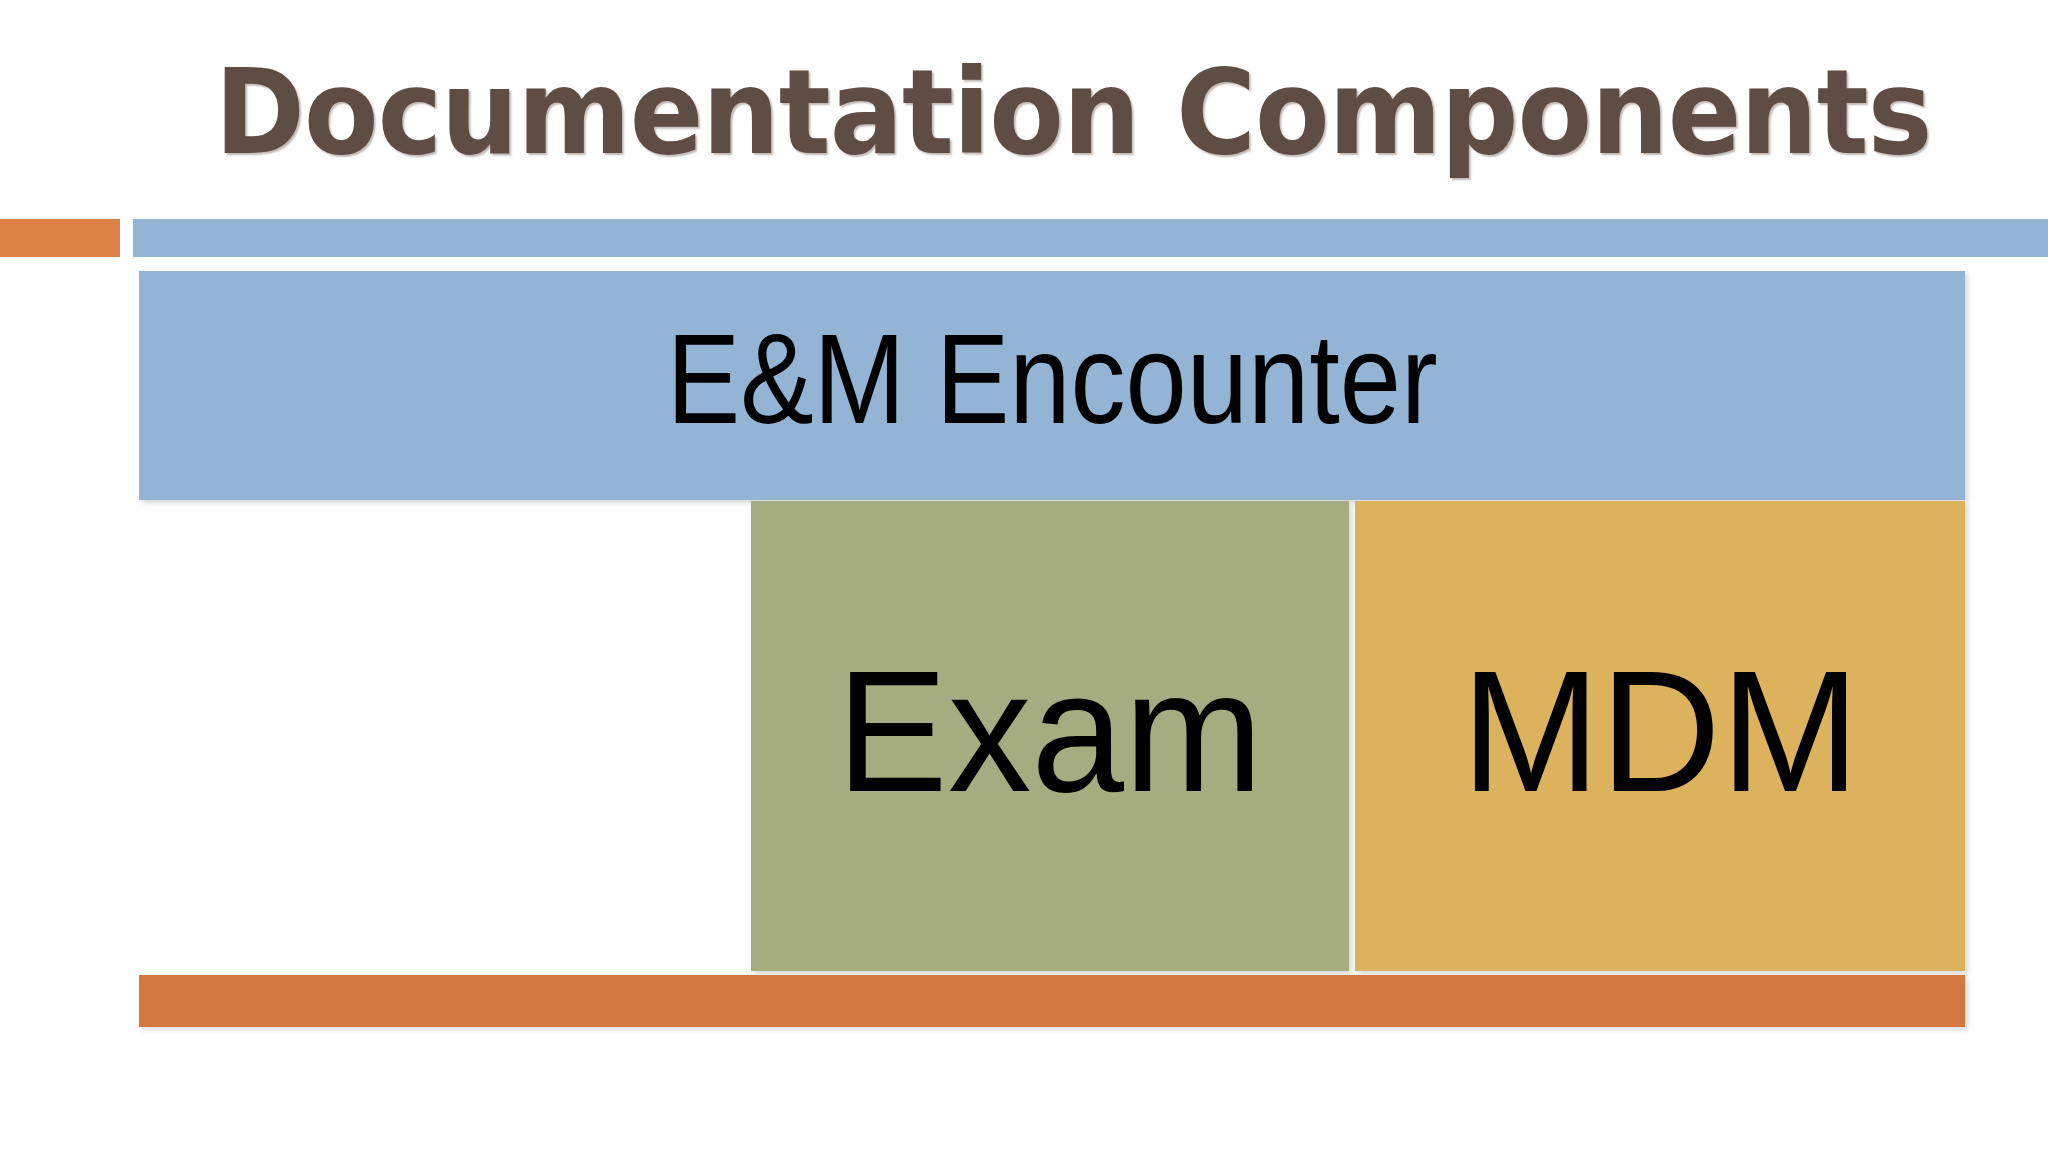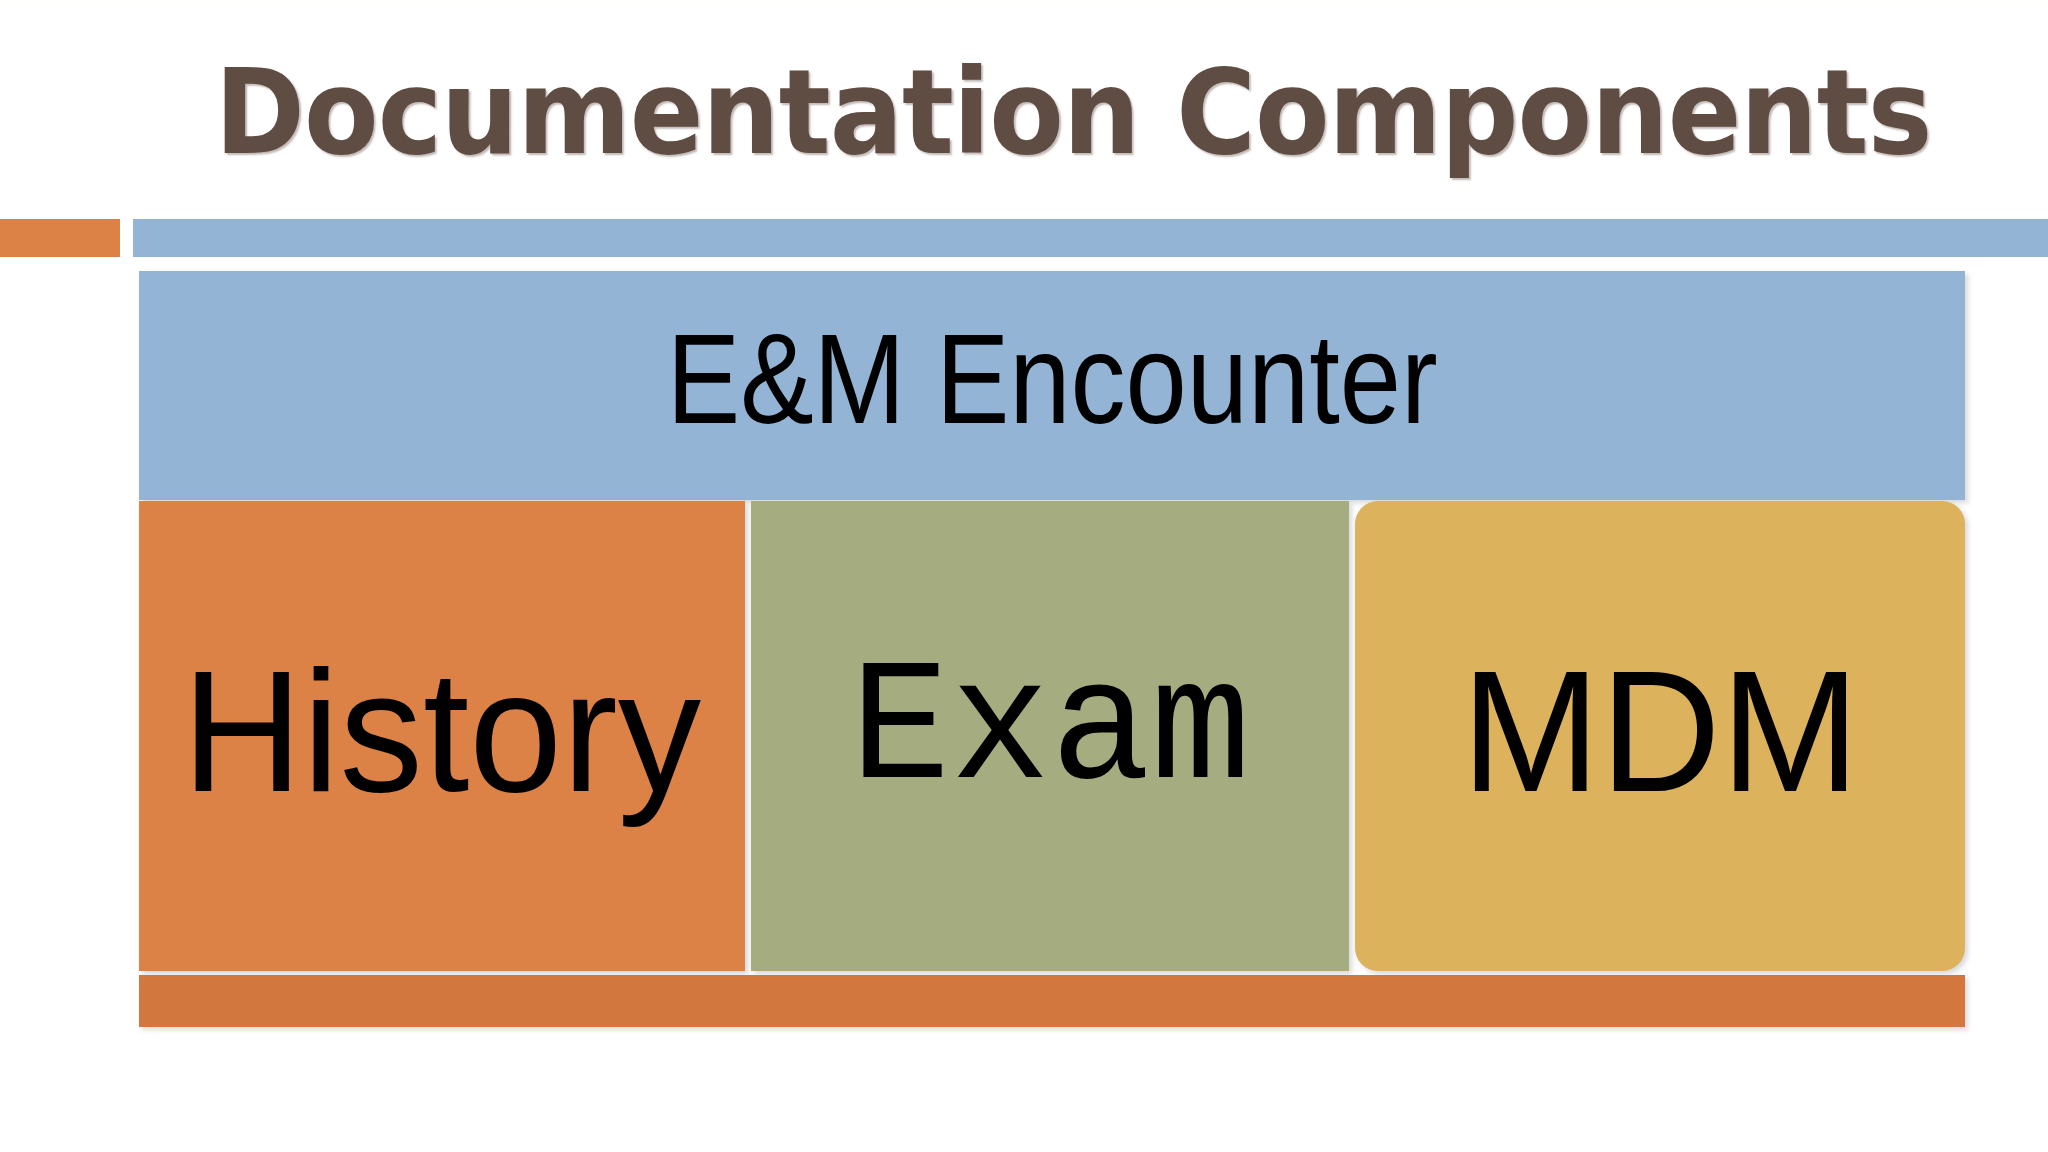--- a/index.html
+++ b/index.html
@@ -110,27 +110,25 @@
 
   .box-history {
     left: 139px;
     width: 606px;
     background: #dd8246;
   }
   .box-exam {
     left: 751px;
     width: 598px;
     background: #a5ac80;
-    font-family: Liberation Mono, monospace;
   }
   .box-mdm {
     left: 1355px;
     width: 610px;
     background: #dcb25c;
-    border-radius: 23px;
   }
 
   
   .footer-bar {
     position: absolute;
     left: 139px;
     top: 971px;
     width: 1826px;
     height: 52px;
     background: #d2783e;
@@ -144,23 +142,20 @@
 
   <div class="slide-title">Documentation Components</div>
 
   <div class="accent-orange"></div>
   <div class="accent-blue"></div>
 
   <div class="box box-parent">
     <span class="box-label">E&amp;M Encounter</span>
   </div>
 
-  <div class="box box-child box-history">
-    <span class="box-label">History</span>
-  </div>
 
   <div class="box box-child box-exam">
     <span class="box-label">Exam</span>
   </div>
 
   <div class="box box-child box-mdm">
     <span class="box-label">MDM</span>
   </div>
 
   <div class="footer-bar"></div>

